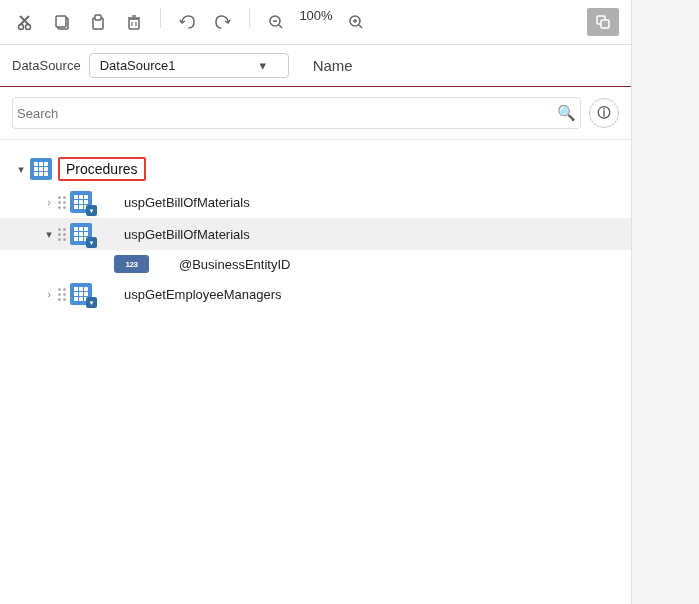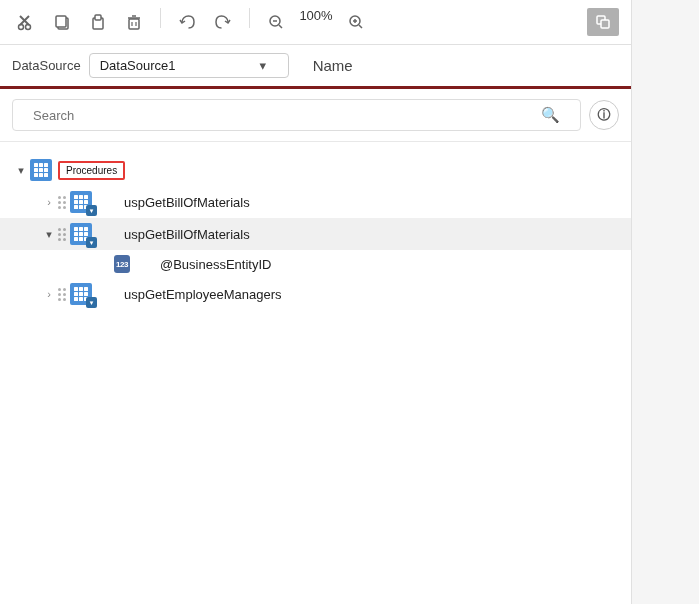--- a/index.html
+++ b/index.html
@@ -53,21 +53,21 @@
       display: flex;
       align-items: center;
       justify-content: center;
     }
 
     
     .datasource-row {
       display: flex;
       align-items: center;
       padding: 8px 12px;
-      border-bottom: 3px solid #7f1d1d;
+      border-bottom: 1px solid #7f1d1d;
       gap: 8px;
       background: #fff;
     }
     .datasource-label {
       font-size: 13px;
       color: #444;
       font-weight: 500;
     }
     .datasource-select {
       display: flex;
@@ -103,21 +103,21 @@
       gap: 8px;
       border-bottom: 1px solid #e8e8e8;
       background: #fff;
     }
     .search-box {
       flex: 1;
       display: flex;
       align-items: center;
       border: 1px solid #ddd;
       border-radius: 4px;
-      padding: 6px 20px;
+      padding: 6px 4px;
       gap: 8px;
       background: #fff;
     }
     .search-input {
       flex: 1;
       border: none;
       outline: none;
       font-size: 13px;
       color: #333;
       background: transparent;
@@ -245,21 +245,21 @@
       border-radius: 2px;
       display: flex;
       align-items: center;
       justify-content: center;
       font-size: 7px;
       color: #fff;
     }
 
     
     .param-icon {
-      width: 16px;
+      width: 35px;
       height: 18px;
       background: #4a6da4;
       border-radius: 3px;
       display: flex;
       align-items: center;
       justify-content: center;
       font-size: 8px;
       font-weight: bold;
       color: #fff;
       margin-right: 6px;
@@ -273,21 +273,21 @@
       margin-left: 24px;
     }
 
     
     .tree-item.selected {
       background: #f0f0f0;
     }
 
     
     .procedures-label {
-      font-size: 10px;
+      font-size: 14px;
       font-weight: 500;
       color: #111;
       border: 2px solid #e53935;
       padding: 2px 6px;
       border-radius: 2px;
     }
 
     
     .right-panel {
       position: absolute;

